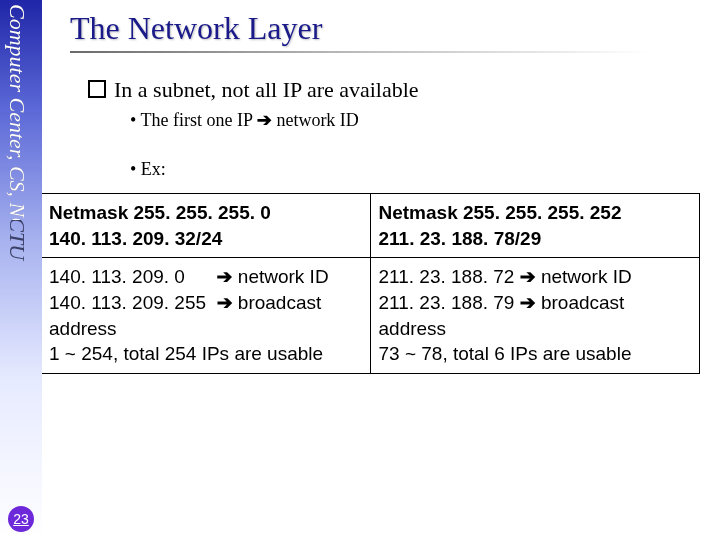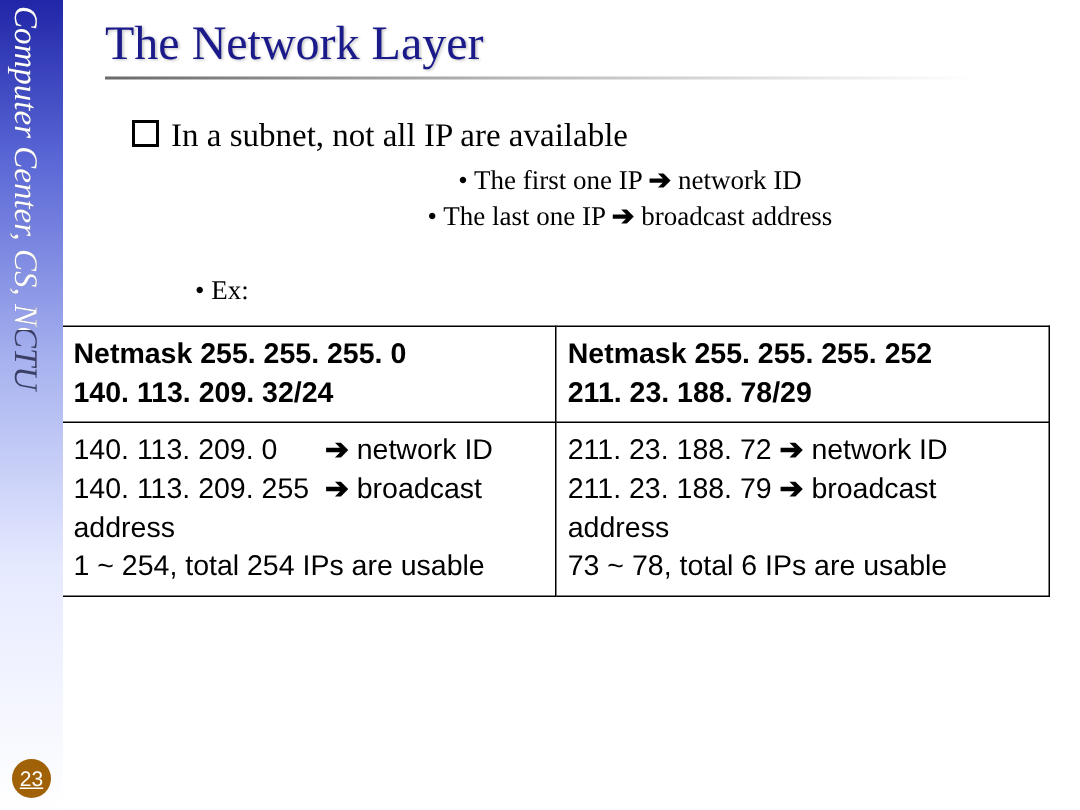--- a/index.html
+++ b/index.html
@@ -48,21 +48,21 @@
     bottom: 8px;
     width: 42px;
     text-align: center;
     z-index: 5;
   }
   .page-num-circle {
     display: inline-block;
     width: 26px;
     height: 26px;
     border-radius: 50%;
-    background: #a16207;
+    background: #6d28d9;
     color: #fff;
     font-size: 14px;
     line-height: 26px;
     font-family: Arial, sans-serif;
     text-decoration: underline;
   }
 
   .content {
     position: absolute;
     left: 60px;
@@ -103,21 +103,21 @@
   }
   .sub-list {
     margin: 6px 0 0 70px;
     padding: 0;
     list-style: none;
     font-size: 18px;
   }
   .sub-list li::before {
     content: "• ";
   }
-  .sub-list li { margin: 2px 0; text-align: center; }
+  .sub-list li { margin: 2px 0; }
   .ex-block {
     margin: 28px 0 10px 70px;
     font-size: 18px;
   }
   .ex-block::before { content: "• "; }
   .arrow { font-family: Arial, sans-serif; font-weight: bold; }
 
   table.subnet {
     border-collapse: collapse;
     margin: 13px 0 0 -20px;
@@ -153,21 +153,20 @@
   <div class="content">
     <div class="title">The Network Layer</div>
     <div class="hr-grad"></div>
 
     <div class="bullet-main">
       <span class="qmark"></span><span>In a subnet, not all IP are available</span>
     </div>
 
     <ul class="sub-list">
       <li>The first one IP <span class="arrow">➔</span> network ID</li>
-      <li>The last one IP <span class="arrow">➔</span> broadcast address</li>
     </ul>
 
     <div class="ex-block">Ex:</div>
 
     <table class="subnet">
       <tbody>
           <tr>
         <td>Netmask 255. 255. 255. 0<br>140. 113. 209. 32/24</td>
         <td>Netmask 255. 255. 255. 252<br>211. 23. 188. 78/29</td>
       </tr>

